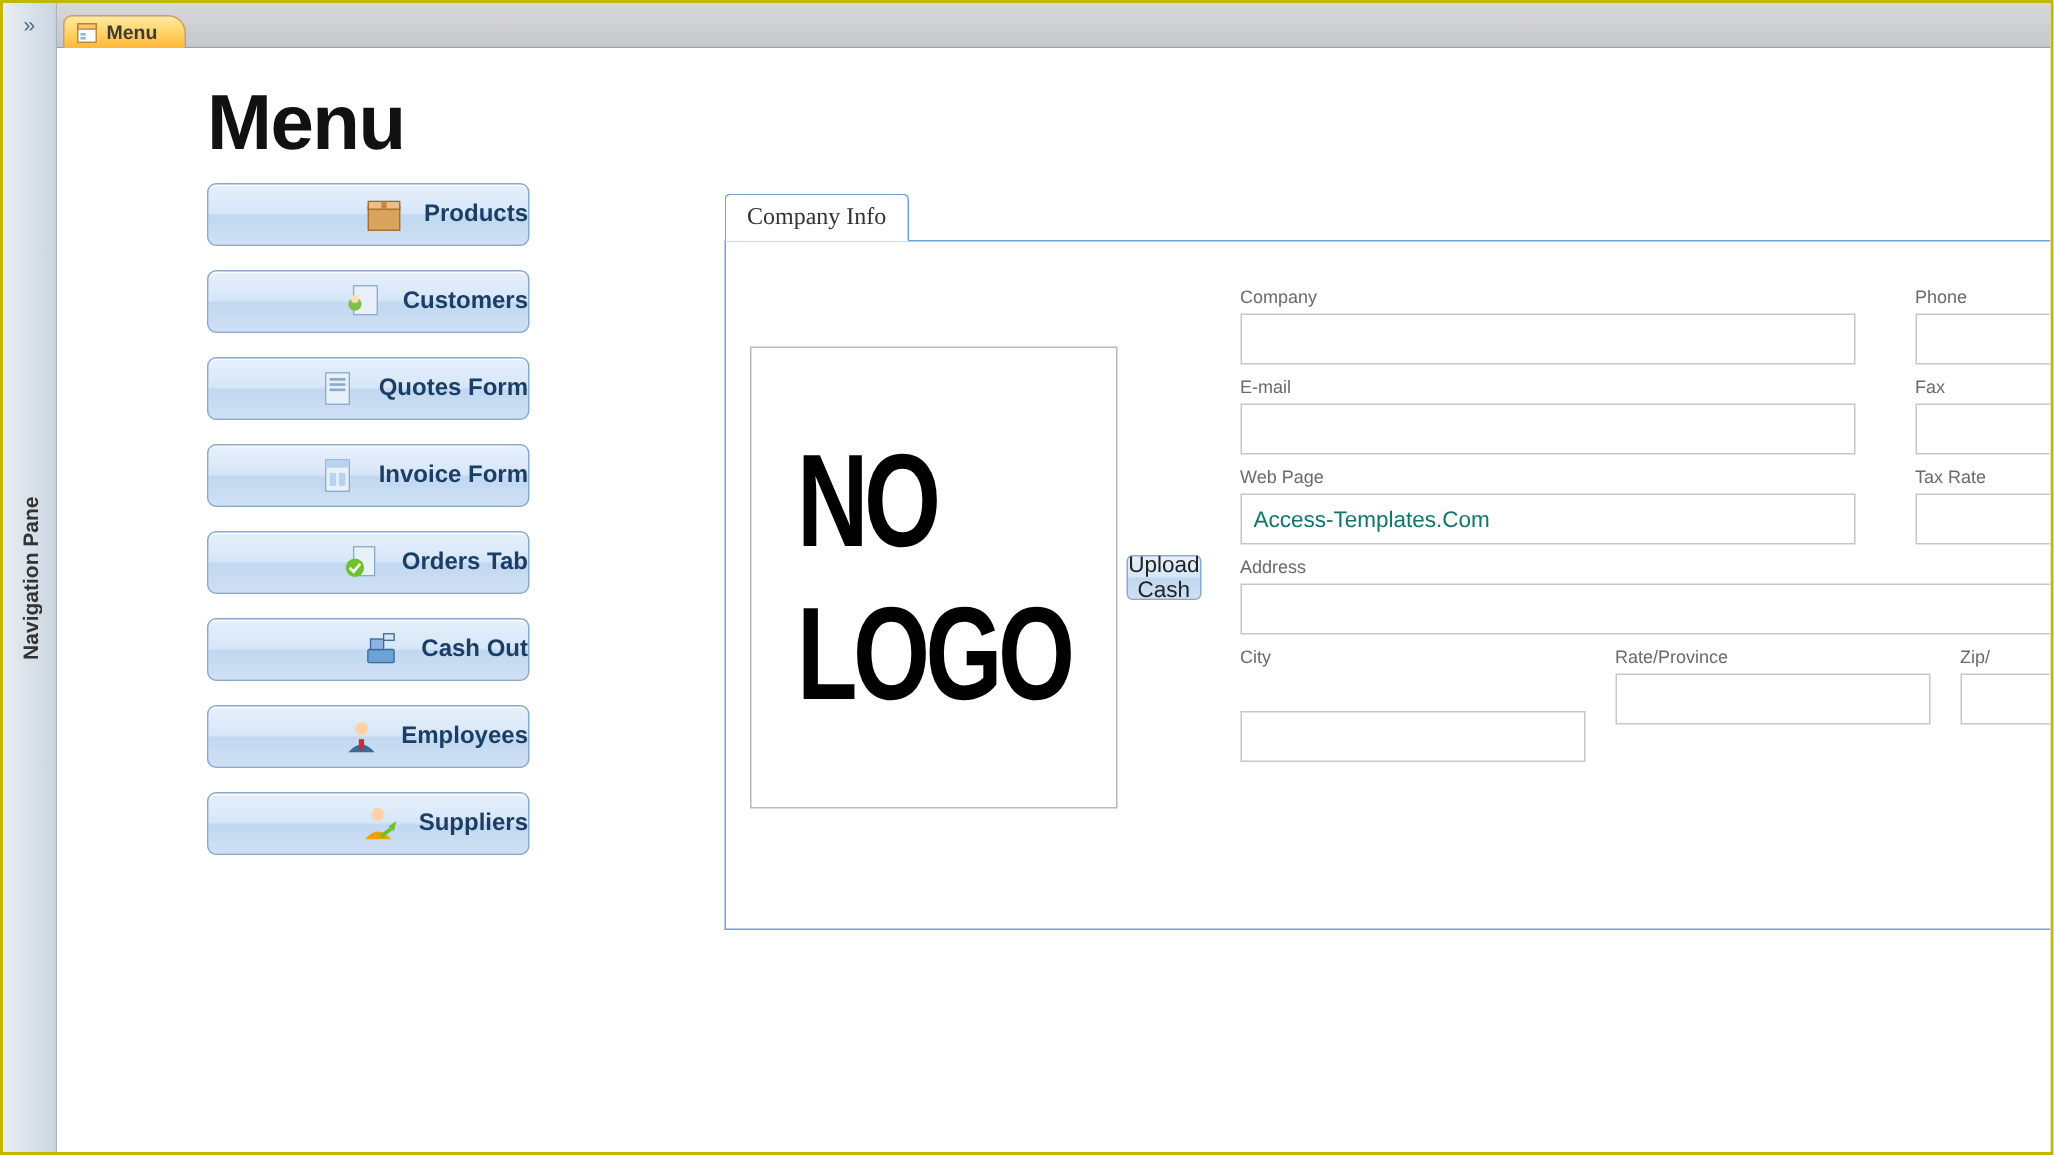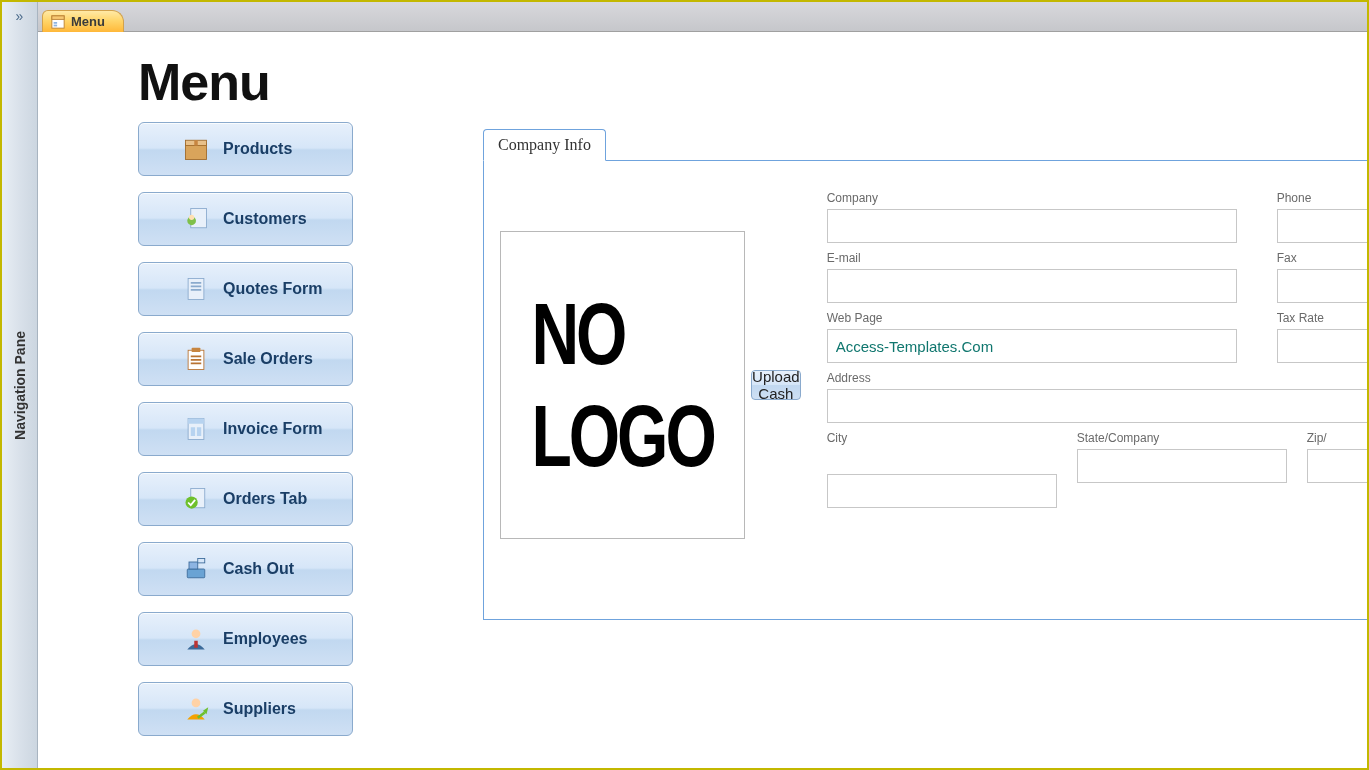--- a/index.html
+++ b/index.html
@@ -101,27 +101,27 @@
   display: flex;
   gap: 130px;
 }
 .menu-col {
   width: 215px;
   display: flex;
   flex-direction: column;
   gap: 16px;
 }
 .menu-btn {
-  height: 54px;
+  height: 42px;
   border: 1px solid #8aaacd;
   border-radius: 6px;
   background: linear-gradient(to bottom, #e7f0fb 0%, #d6e6f8 48%, #c1d8f0 52%, #cfe0f4 100%);
   display: flex;
   align-items: center;
-  justify-content: flex-start;
+  justify-content: flex-end;
   padding-left: 42px;
   gap: 12px;
   cursor: pointer;
   font-size: 16px;
   font-weight: 600;
   color: #1a3e66;
   box-shadow: inset 0 1px 0 rgba(255,255,255,.8);
 }
 .menu-btn .mi {
   width: 30px;
@@ -284,32 +284,20 @@
               <svg viewBox="0 0 32 32">
                   <rect x="7" y="4" width="18" height="24" fill="#e8f0fa" stroke="#8aaacd"></rect>
                   <rect x="10" y="8" width="12" height="2" fill="#8aaacd"></rect>
                   <rect x="10" y="12" width="12" height="2" fill="#8aaacd"></rect>
                   <rect x="10" y="16" width="12" height="2" fill="#8aaacd"></rect>
                 </svg>
             </span>
             <span>Quotes Form</span>
           </div>
 
-          <div class="menu-btn">
-            <span class="mi">
-              <svg viewBox="0 0 32 32">
-                  <rect x="7" y="6" width="18" height="22" fill="#fff" stroke="#b87333"></rect>
-                  <rect x="11" y="3" width="10" height="5" rx="1" fill="#c78540"></rect>
-                  <rect x="10" y="12" width="12" height="2" fill="#b87333"></rect>
-                  <rect x="10" y="16" width="12" height="2" fill="#b87333"></rect>
-                  <rect x="10" y="20" width="12" height="2" fill="#b87333"></rect>
-                </svg>
-            </span>
-            <span>Sale Orders</span>
-          </div>
 
           <div class="menu-btn">
             <span class="mi">
               <svg viewBox="0 0 32 32">
                   <rect x="7" y="4" width="18" height="24" fill="#e8f0fa" stroke="#8aaacd"></rect>
                   <rect x="7" y="4" width="18" height="6" fill="#b7d3f0"></rect>
                   <rect x="10" y="14" width="5" height="10" fill="#b7d3f0"></rect>
                   <rect x="17" y="14" width="5" height="10" fill="#b7d3f0"></rect>
                 </svg>
             </span>
@@ -408,21 +396,21 @@
                 <label>Address</label>
                 <input type="text" value="" style="">
               </div>
 
               <div class="row3">
                 <div class="field">
                   <label>City</label>
                   <input type="text" value="" style="">
                 </div>
                 <div class="field">
-                  <label>State/Company</label>
+                  <label>Rate/Province</label>
                   <input type="text" value="" style="">
                 </div>
                 <div class="field">
                   <label>Zip/</label>
                   <input type="text" value="" style="">
                 </div>
               </div>
 
             </div>
           </div>

